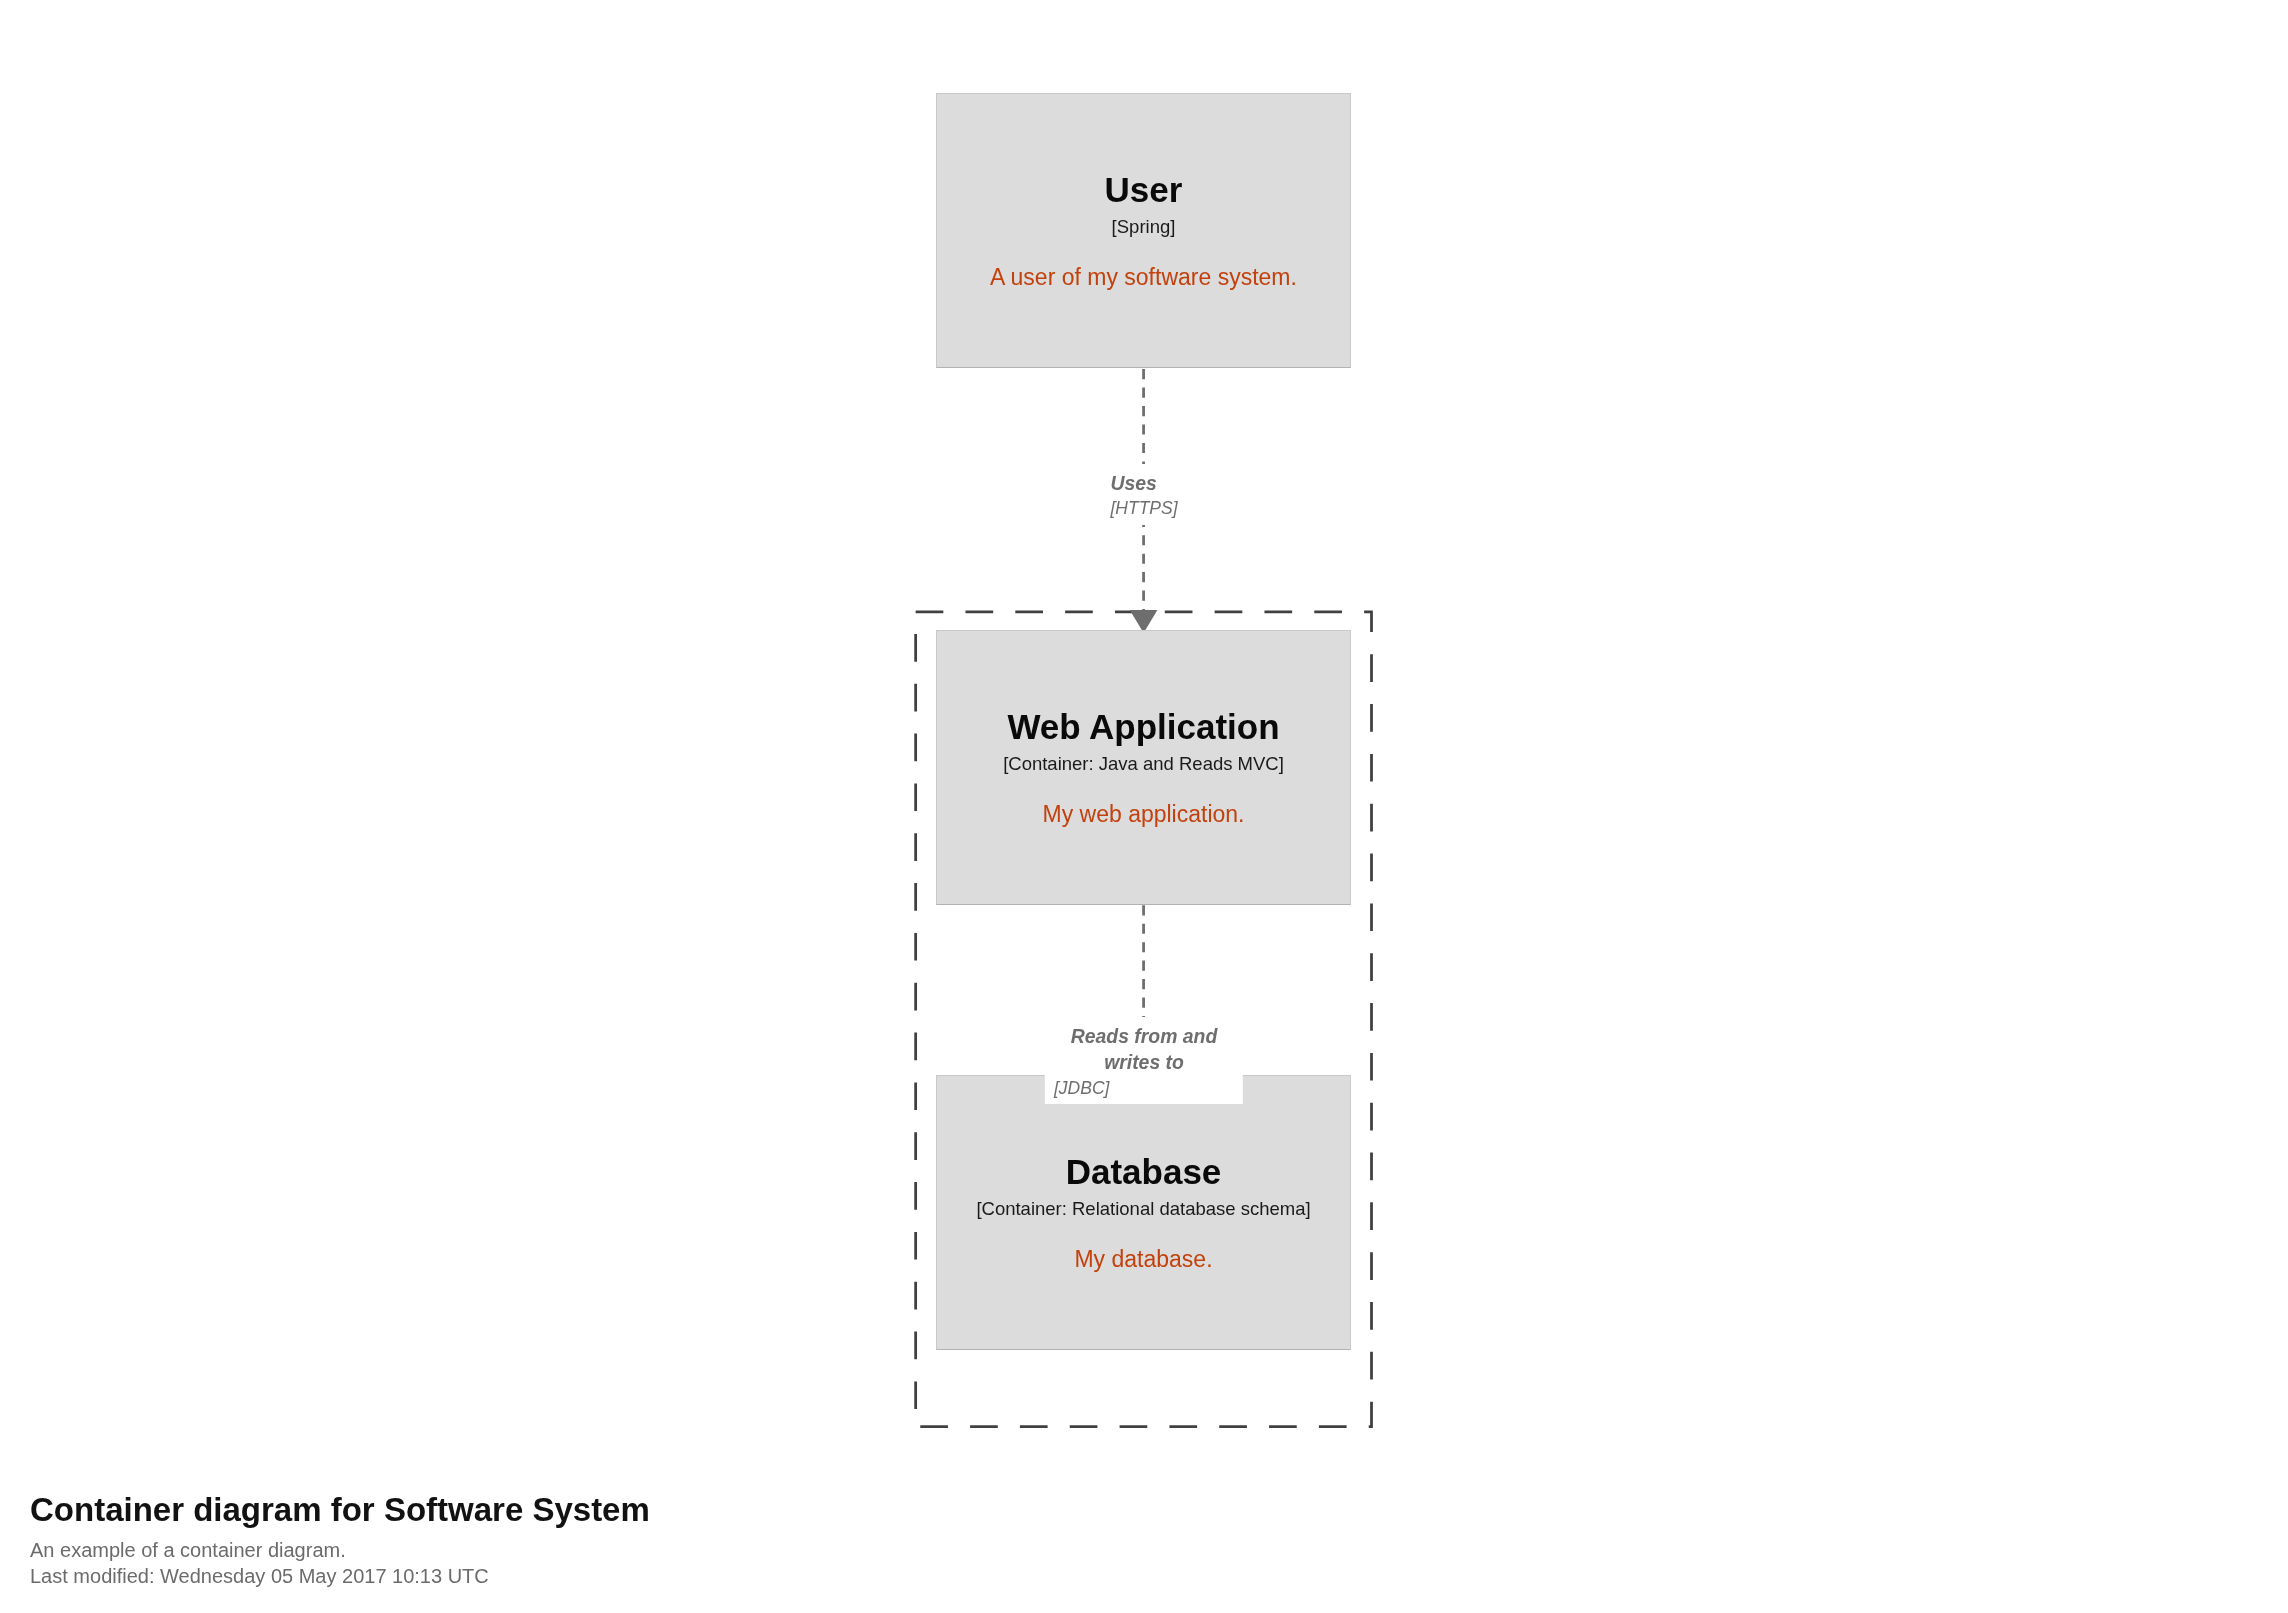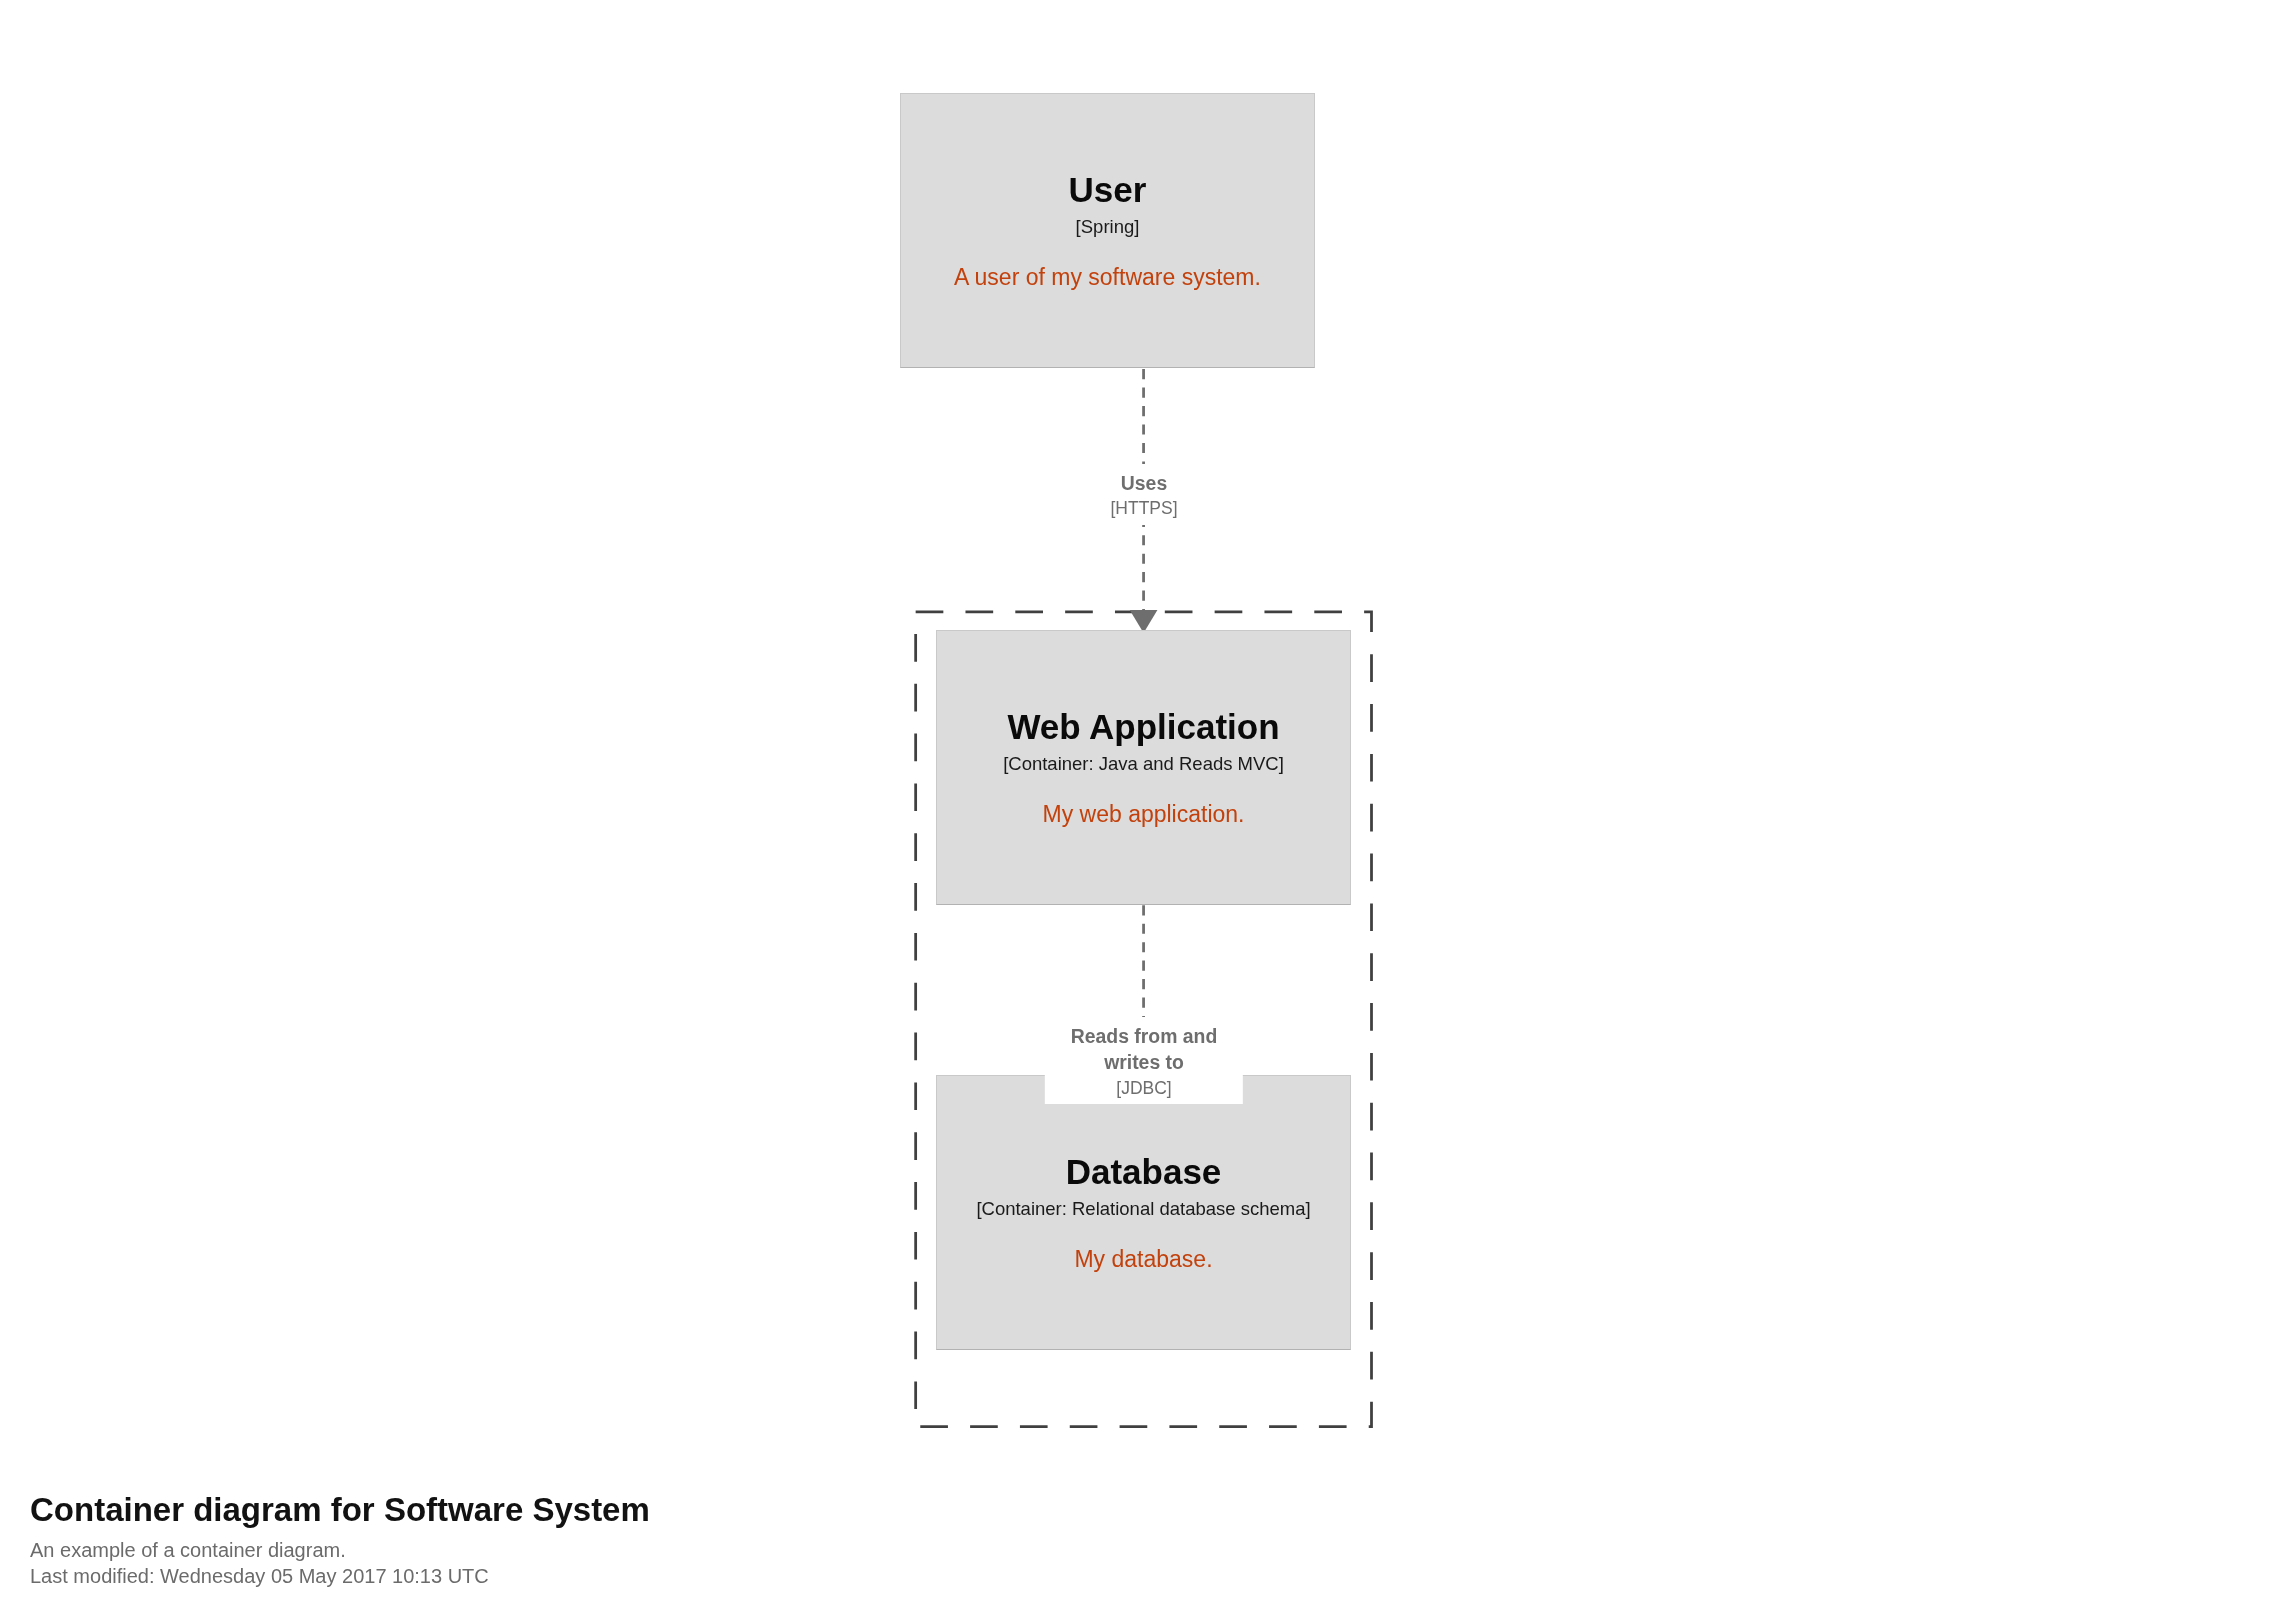--- a/index.html
+++ b/index.html
@@ -30,21 +30,21 @@
     border: 1.8px solid #c9c9c9;
     border-bottom-color: #b2b2b2;
     box-sizing: border-box;
     display: flex;
     flex-direction: column;
     align-items: center;
     justify-content: center;
     text-align: center;
     color: #0f0f0f;
   }
-  .node-user     { left: 900px; top: 93px; }
+  .node-user     { left: 936px; top: 93px; }
   .node-webapp   { left: 936px; top: 630px; }
   .node-database { left: 936px; top: 1075px; }
   .node-title {
     font-size: 35px;
     font-weight: 700;
     line-height: 1.15;
     color: #0a0a0a;
   }
   .node-meta {
     font-size: 18.5px;
@@ -56,25 +56,26 @@
     margin-top: 26px;
     color: #c2410c;
   }
   
   .rel-label {
     position: absolute;
     left: 1144px;
     transform: translateX(-50%);
     display: flex;
     flex-direction: column;
-    align-items: center;
+    align-items: flex-start;
     text-align: center;
     background: #ffffff;
     padding: 5.5px 9.2px;
     color: #6e6e6e;
+    font-style: italic;
   }
   .rel-label-1 { top: 464px; }
   .rel-label-2 { top: 1017px; }
   .rel-name {
     font-size: 19.4px;
     font-weight: 700;
     line-height: 1.35;
     max-width: 180px;
   }
   .rel-tech {

